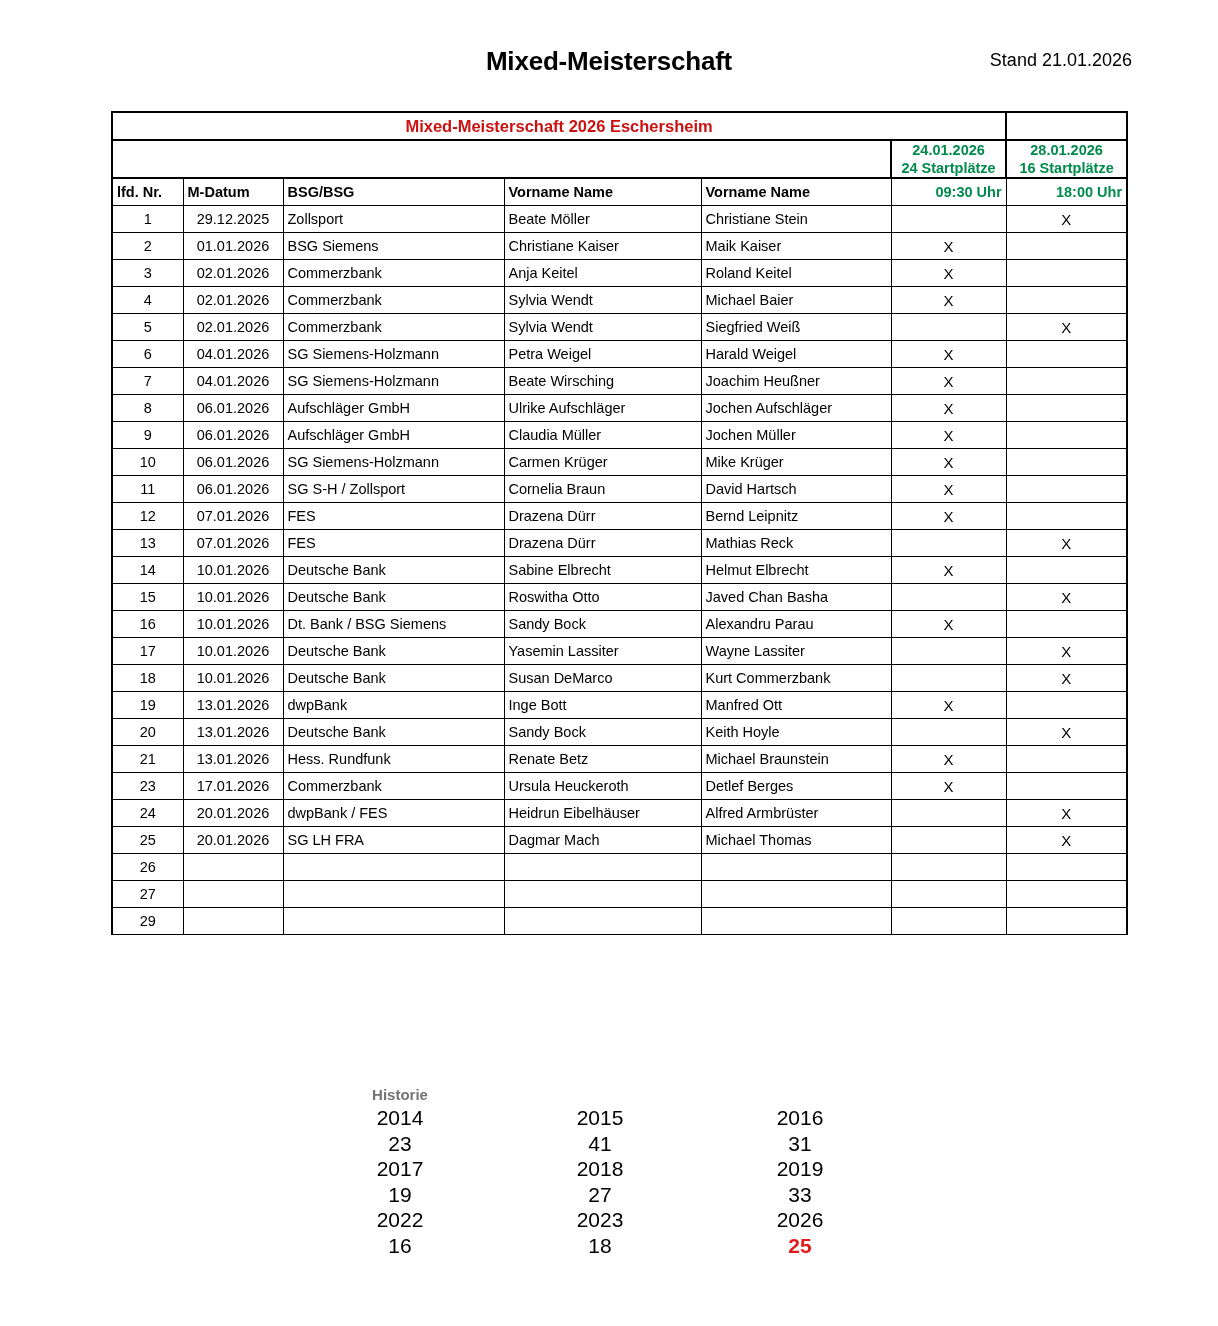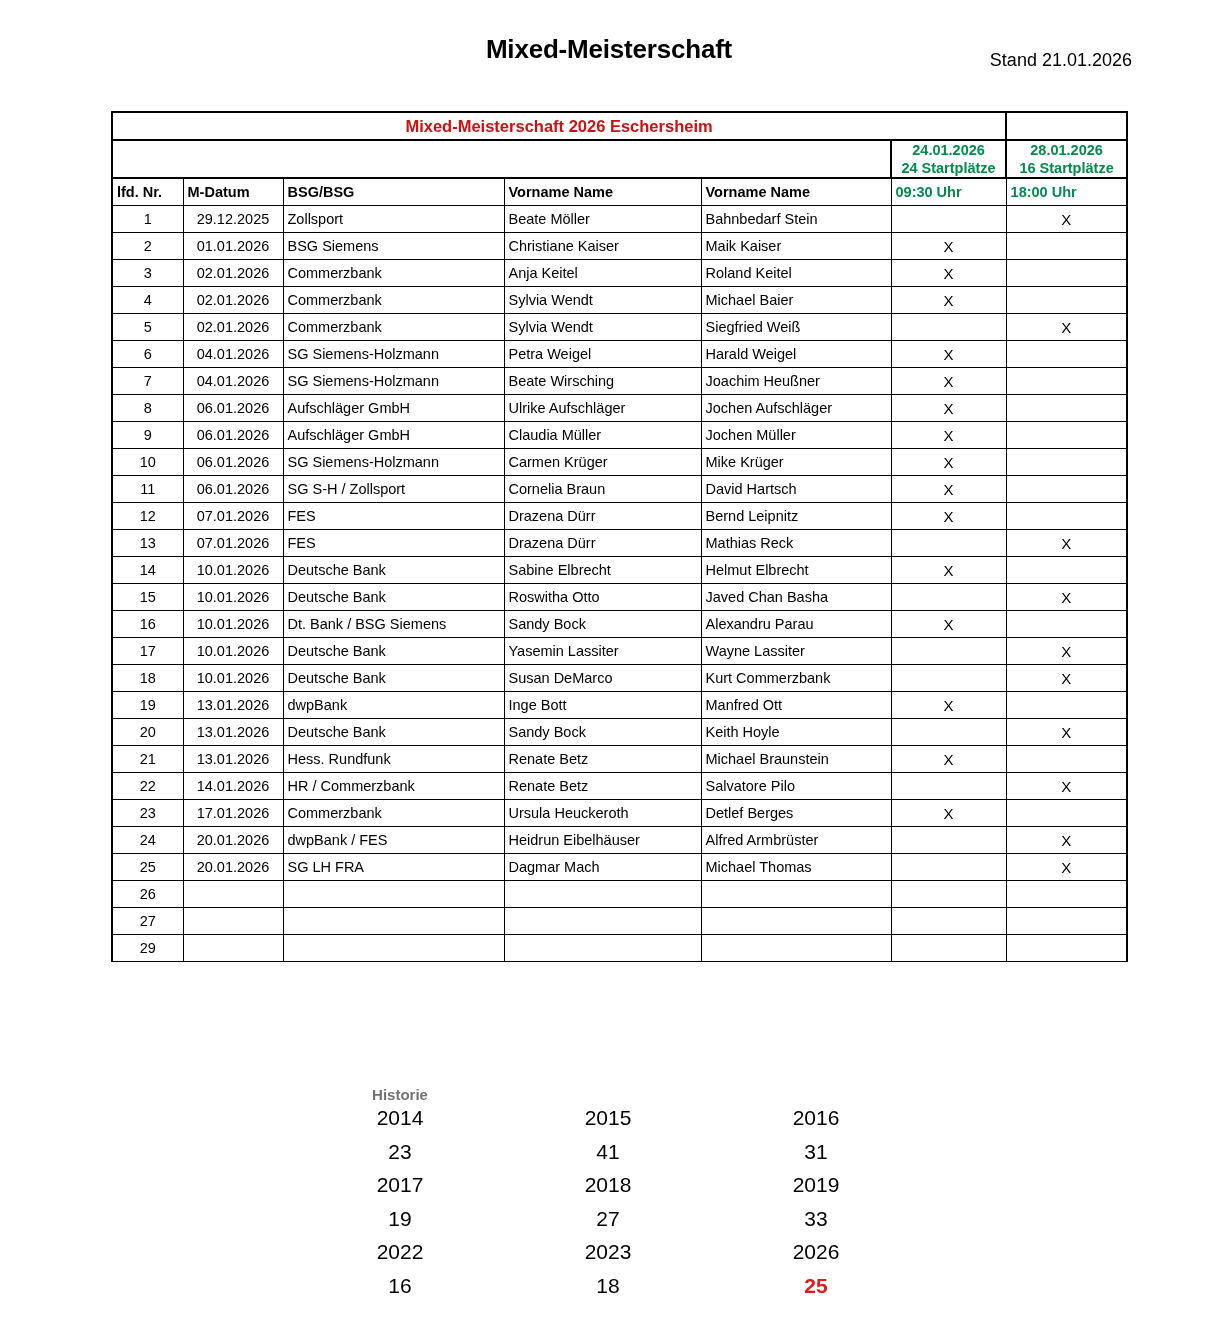--- a/index.html
+++ b/index.html
@@ -18,21 +18,21 @@
 
   
   .page-header {
     position: relative;
     height: 92px;
   }
   .doc-title {
     position: absolute;
     left: 0;
     right: 0;
-    top: 34px;
+    top: 46px;
     text-align: center;
     font-size: 26px;
     font-weight: bold;
     letter-spacing: -0.2px;
   }
   .stand {
     position: absolute;
     right: 86px;
     top: 50px;
     font-size: 18px;
@@ -93,21 +93,21 @@
     line-height: 18px;
     height: 56px;
     white-space: normal;
     padding: 0 1px;
   }
   .slot-cell span { display: block; }
 
   .hdr { font-weight: bold; }
   .hdr-c { }
   .hdr-green {
-    text-align: left;
+    text-align: right;
     color: #008A4B;
     font-weight: bold;
   }
 
   .c-center { text-align: center; }
   .c-left   { text-align: left; }
   .mark     { text-align: center; font-size: 15px; }
 
   .bahn-label { font-weight: normal; font-size: 16px; padding-left: 3px; }
   .bahn-val {
@@ -132,21 +132,20 @@
     font-weight: bold;
     font-size: 15px;
     margin-bottom: 2px;
     width: 200px;
     text-align: center;
   }
   .hist-grid {
     display: grid;
     grid-template-columns: 200px 200px 200px;
     row-gap: 0;
-    gap: 8px;
   }
   .hist-cell {
     text-align: center;
     line-height: 25.5px;
     font-size: 21px;
   }
   .hist-cell.accent {
     color: #E11B1B;
     font-weight: bold;
   }
@@ -193,21 +192,21 @@
           <td class="hdr c-left">Vorname Name</td>
           <td class="hdr c-left">Vorname Name</td>
           <td class="hdr-green">09:30 Uhr</td>
           <td class="hdr-green br-thick">18:00 Uhr</td>
         </tr>
         <tr class="data-row">
           <td class="c-center bl-thick">1</td>
           <td class="c-center">29.12.2025</td>
           <td class="c-left">Zollsport</td>
           <td class="c-left">Beate Möller</td>
-          <td class="c-left">Bahnbedarf Stein</td>
+          <td class="c-left">Christiane Stein</td>
           <td class="mark"></td>
           <td class="mark br-thick">X</td>
         </tr>
         <tr class="data-row">
           <td class="c-center bl-thick">2</td>
           <td class="c-center">01.01.2026</td>
           <td class="c-left">BSG Siemens</td>
           <td class="c-left">Christiane Kaiser</td>
           <td class="c-left">Maik Kaiser</td>
           <td class="mark">X</td>
@@ -376,29 +375,20 @@
           <td class="mark br-thick">X</td>
         </tr>
         <tr class="data-row">
           <td class="c-center bl-thick">21</td>
           <td class="c-center">13.01.2026</td>
           <td class="c-left">Hess. Rundfunk</td>
           <td class="c-left">Renate Betz</td>
           <td class="c-left">Michael Braunstein</td>
           <td class="mark">X</td>
           <td class="mark br-thick"></td>
-        </tr>
-        <tr class="data-row">
-          <td class="c-center bl-thick">22</td>
-          <td class="c-center">14.01.2026</td>
-          <td class="c-left">HR / Commerzbank</td>
-          <td class="c-left">Renate Betz</td>
-          <td class="c-left">Salvatore Pilo</td>
-          <td class="mark"></td>
-          <td class="mark br-thick">X</td>
         </tr>
         <tr class="data-row">
           <td class="c-center bl-thick">23</td>
           <td class="c-center">17.01.2026</td>
           <td class="c-left">Commerzbank</td>
           <td class="c-left">Ursula Heuckeroth</td>
           <td class="c-left">Detlef Berges</td>
           <td class="mark">X</td>
           <td class="mark br-thick"></td>
         </tr>

